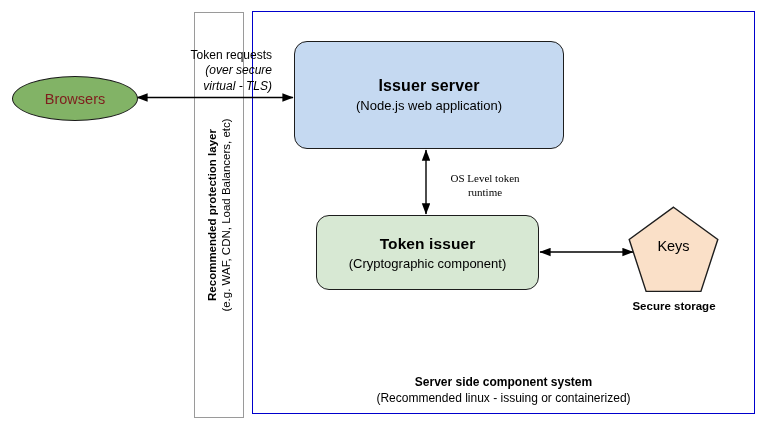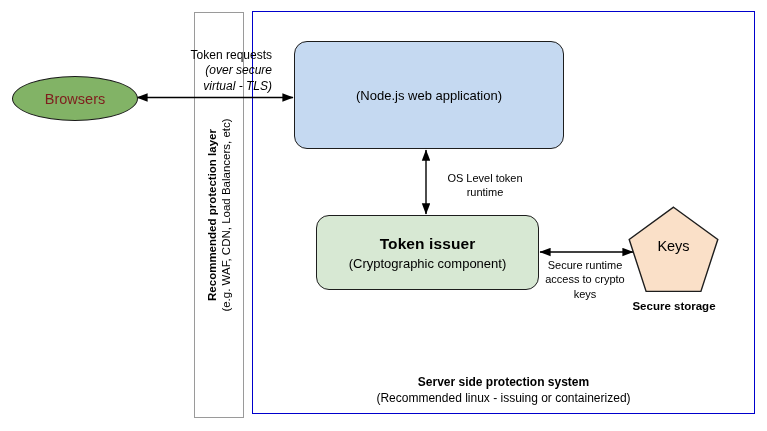--- a/index.html
+++ b/index.html
@@ -149,20 +149,21 @@
   }
   #token-requests-label .italic { font-style: italic; margin-left: 21px; }
 
   #os-level-label {
     left: 430px;
     top: 171px;
     width: 110px;
     text-align: center;
     font-size: 11px;
     line-height: 1.3;
+    font-family: Liberation Serif, serif;
   }
 
   #secure-runtime-label {
     left: 540px;
     top: 258px;
     width: 90px;
     text-align: center;
     font-size: 11px;
     line-height: 1.3;
   }
@@ -229,45 +230,41 @@
     <span id="browsers-label">Browsers</span>
   </div>
 
   <div class="abs" id="token-requests-label">
     <span>Token requests</span><br>
     <span class="italic">(over secure</span><br>
     <span class="italic">virtual - TLS)</span>
   </div>
 
   <div class="abs proc-box" id="issuer-server-node">
+    <span class="node-title">Issuer server</span>
     <span class="node-sub">(Node.js web application)</span>
   </div>
 
   <div class="abs" id="os-level-label">
     <span>OS Level token</span><br>
     <span>runtime</span>
   </div>
 
   <div class="abs proc-box" id="token-issuer-node">
     <span class="node-title">Token issuer</span>
     <span class="node-sub">(Cryptographic component)</span>
   </div>
 
-  <div class="abs" id="secure-runtime-label">
-    <span>Secure runtime</span><br>
-    <span>access to crypto</span><br>
-    <span>keys</span>
-  </div>
 
   <div class="abs" id="keys-node">
     <svg width="91" height="90" viewBox="0 0 91 90" xmlns="http://www.w3.org/2000/svg">
       <polygon points="45.5,1.2 89.8,33.4 72.9,85.4 18.1,85.4 1.2,33.4" fill="#fae0c8" stroke="#1d1d1d" stroke-width="1.4"></polygon>
     </svg>
   </div>
   <div class="abs" id="keys-label">Keys</div>
   <div class="abs" id="secure-storage-label">Secure storage</div>
 
   <div class="abs" id="os-caption">
-    <span class="cap-title">Server side protection system</span>
+    <span class="cap-title">Server side component system</span>
     <span class="cap-sub">(Recommended linux - issuing or containerized)</span>
   </div>
 
 </div>
 
 </body></html>

